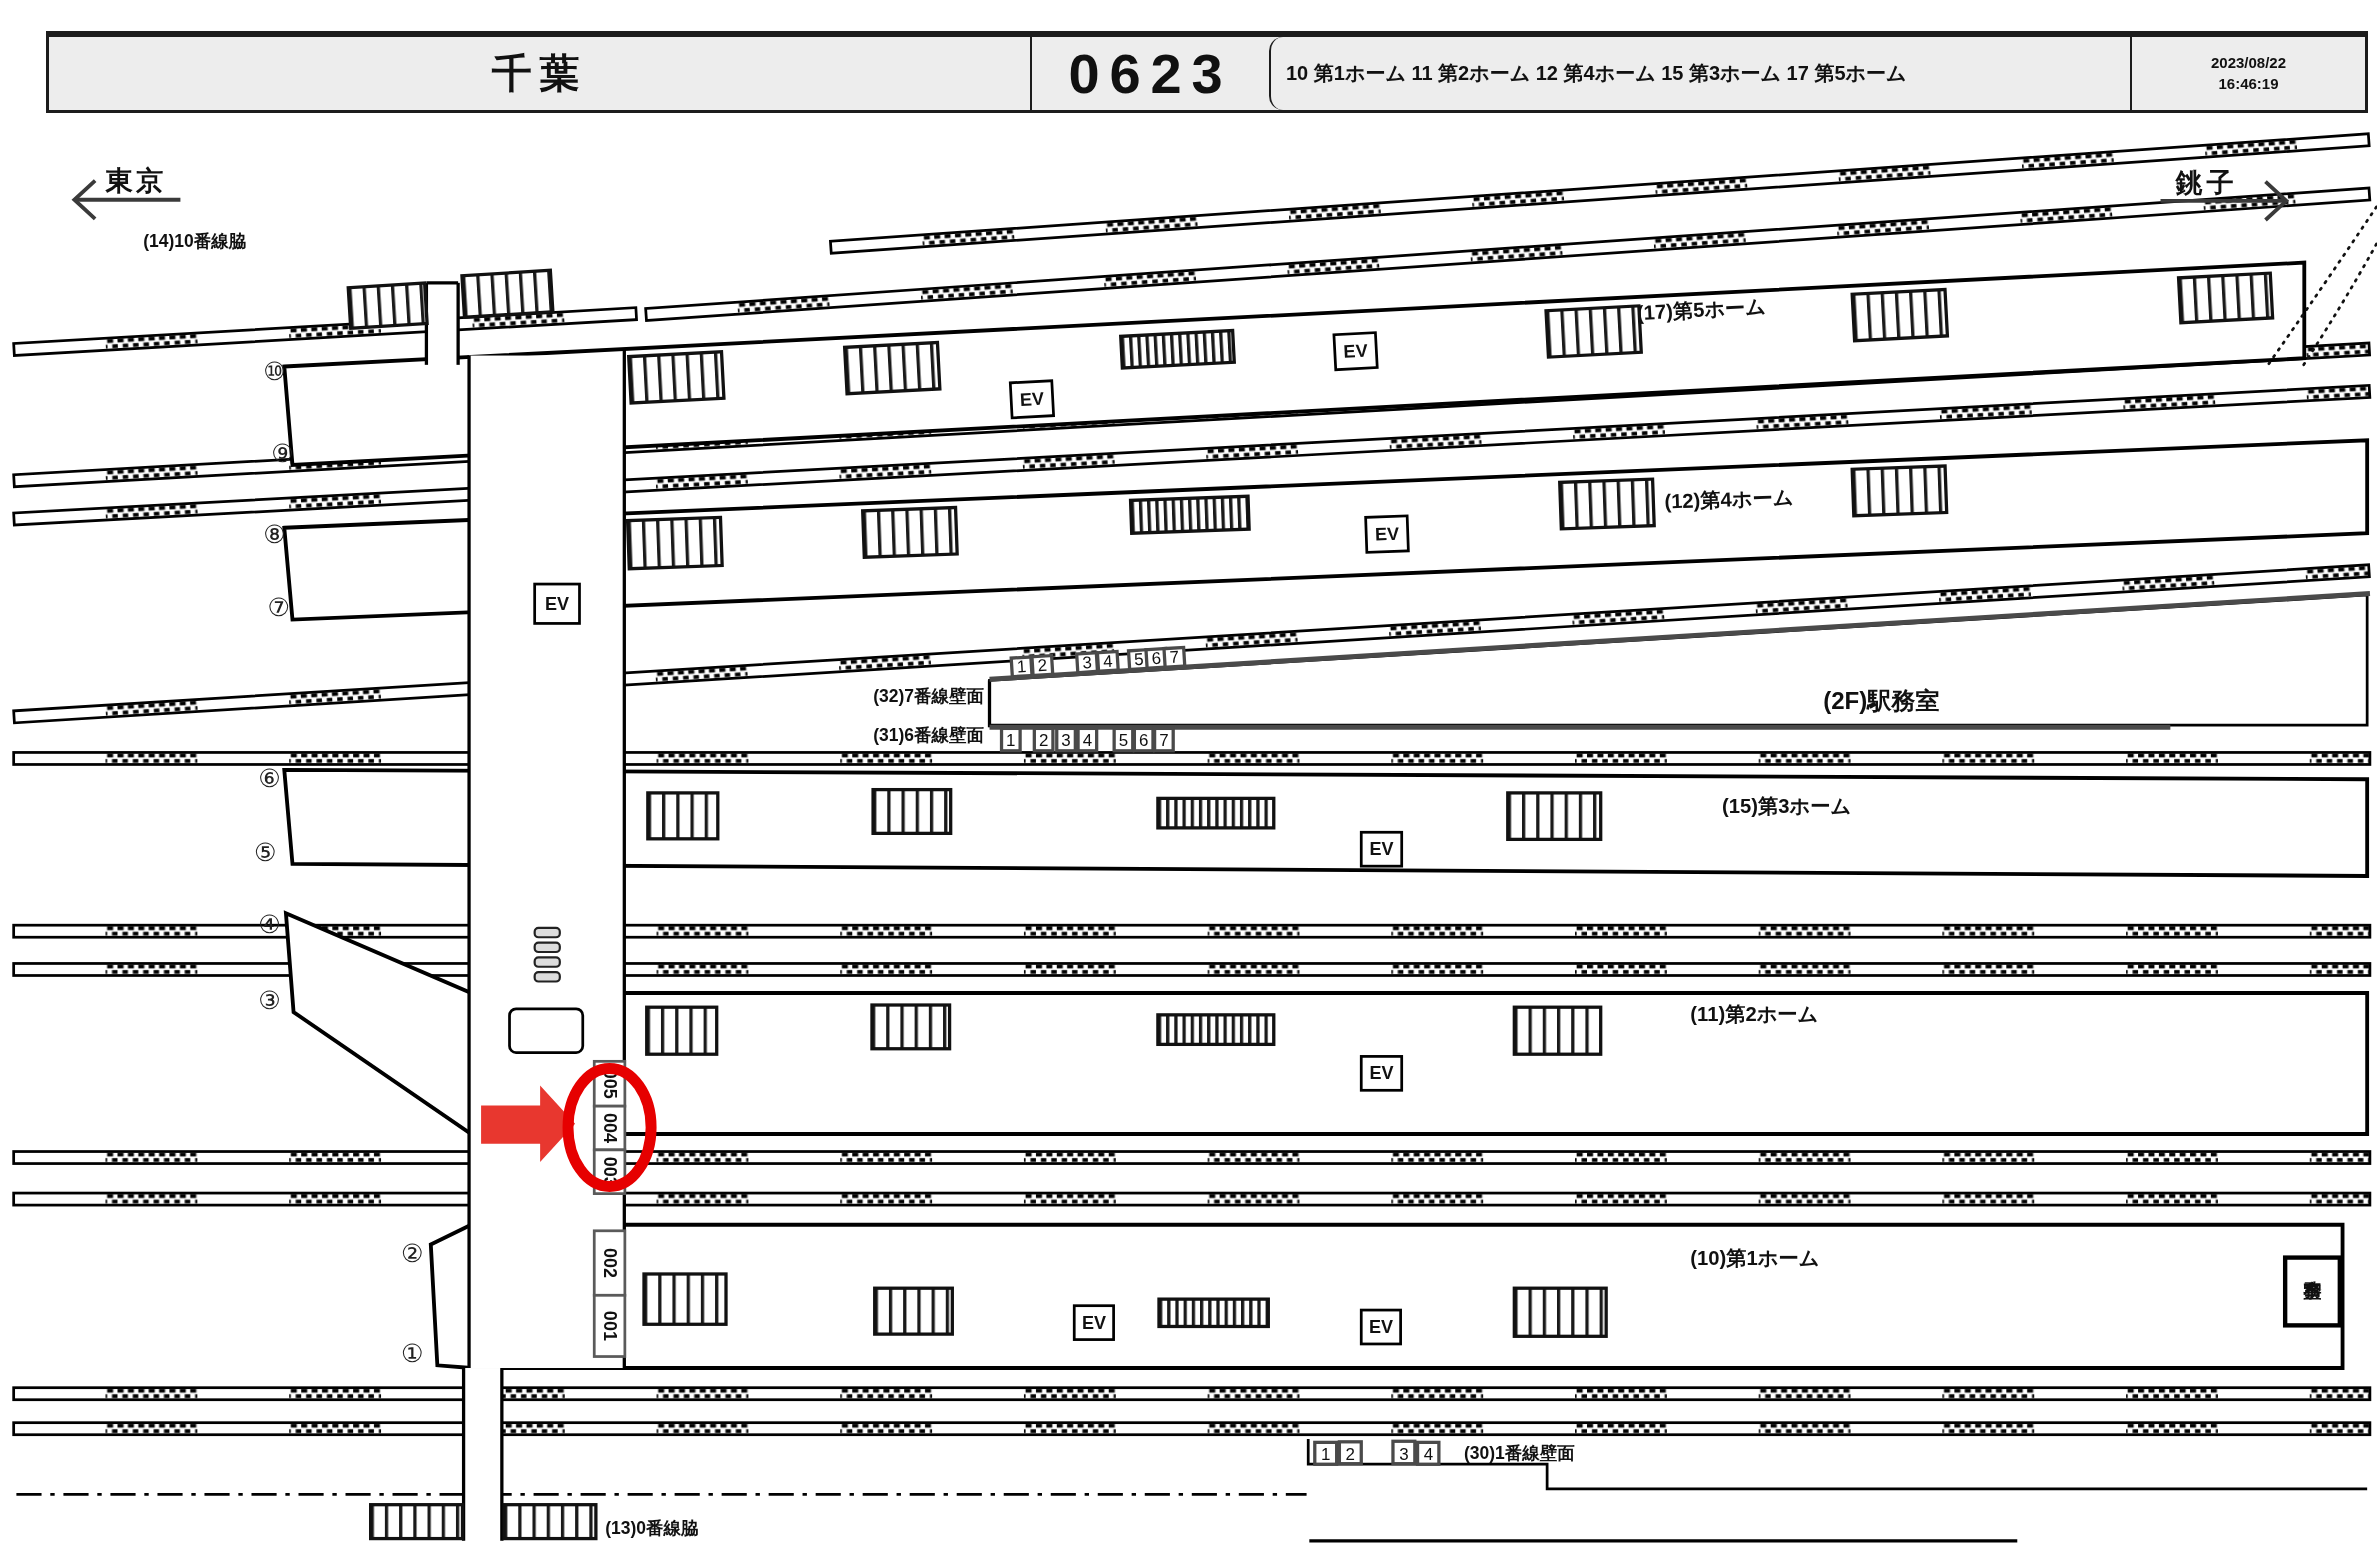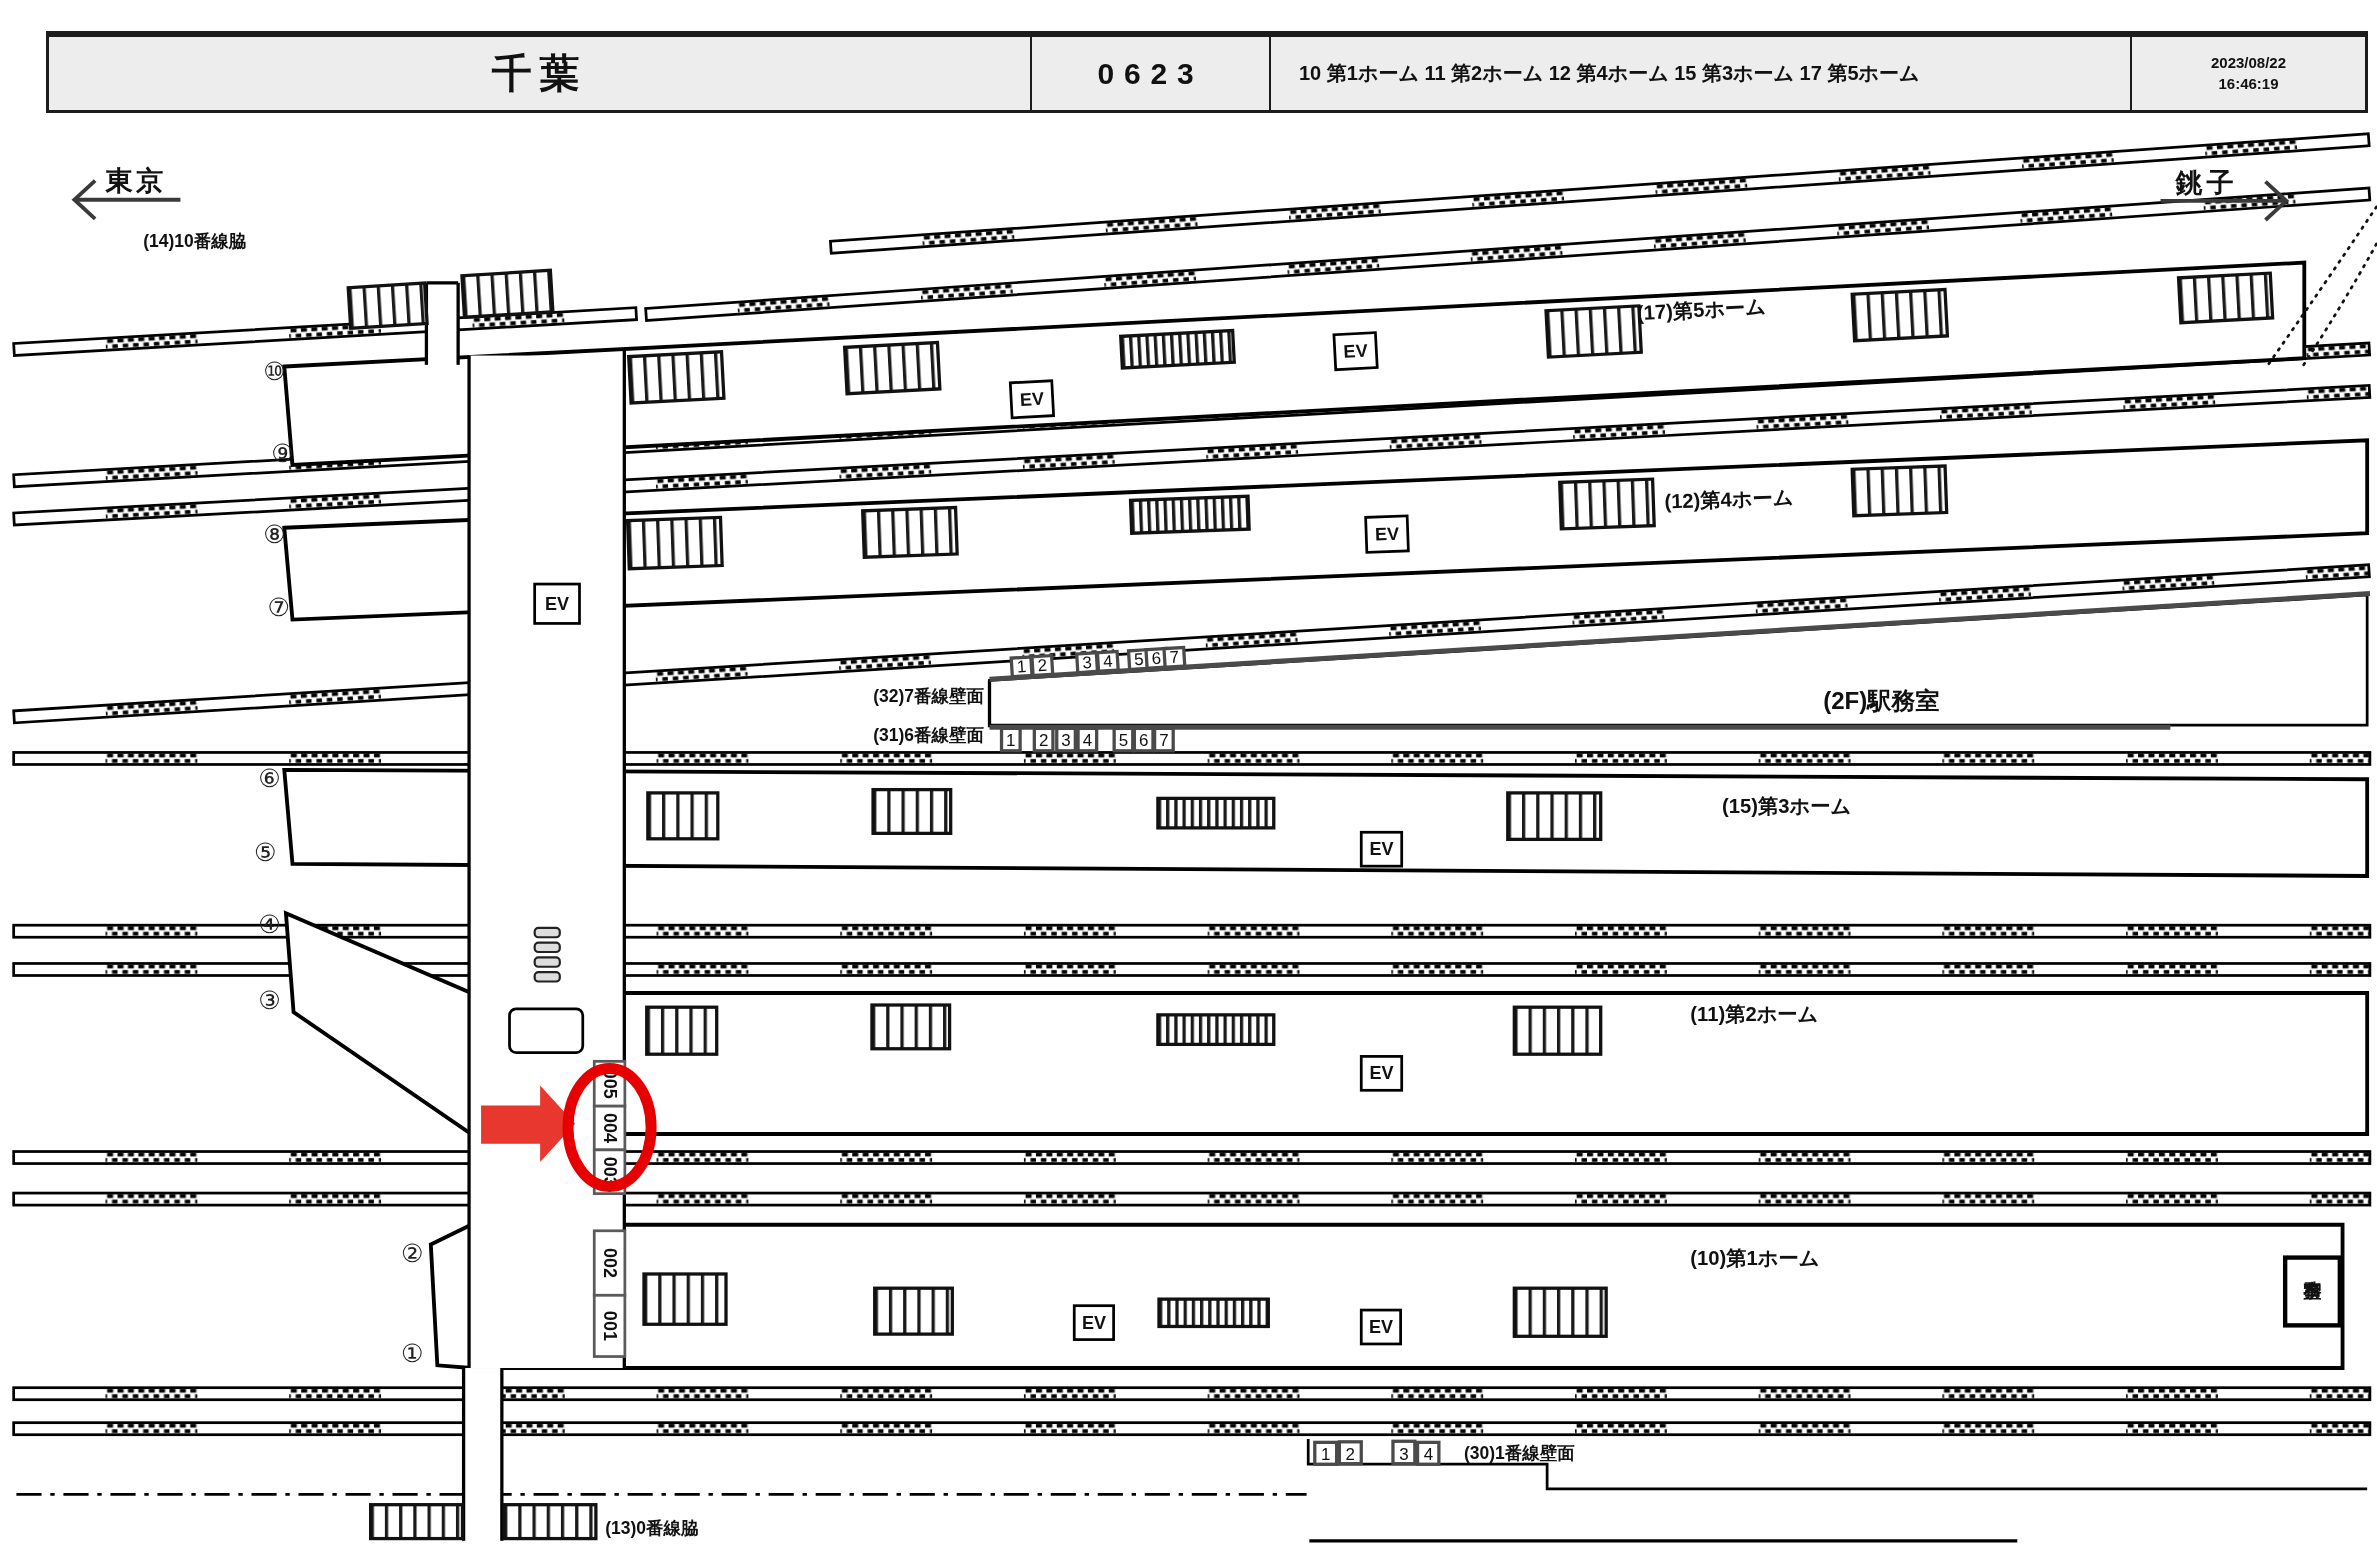--- a/index.html
+++ b/index.html
@@ -6,23 +6,23 @@
   body{width:2377px;height:1553px;position:relative;overflow:hidden;
        font-family:"Liberation Sans",sans-serif;color:#111;}
   
   .hdr{position:absolute;left:46px;top:31px;width:2322px;height:82px;
        box-sizing:border-box;background:#ededed;border:3.3px solid #1c1c1c;
        border-top-width:6.6px;display:flex;align-items:stretch;z-index:40;}
   .hcell{box-sizing:border-box;display:flex;flex-direction:column;
          justify-content:center;}
   .hc1{width:981px;align-items:center;font-size:40px;font-weight:bold;letter-spacing:7.7px;}
   .hc2{width:239px;align-items:center;border-left:2.7px solid #1c1c1c;
-       font-size:30px;font-weight:bold;letter-spacing:9.8px;}
-  .hc3{width:861px;border-left:2.7px solid #1c1c1c;padding-left:28px;
-       font-size:20px;line-height:1.45;font-weight:600;}
+       font-size:56px;font-weight:bold;letter-spacing:9.8px;}
+  .hc3{width:861px;border-left:2.7px solid #1c1c1c;padding-left:15px;
+       font-size:20px;line-height:1.45;font-weight:600;border-radius:14px;}
   .hc4{flex:1;border-left:2.7px solid #1c1c1c;align-items:center;
        font-size:15px;line-height:1.35;font-weight:600;}
   
   svg{position:absolute;left:0;top:0;}
   svg text{font-family:"Liberation Sans",sans-serif;fill:#111;}
   .trk{fill:url(#trackHatch);stroke:#000;stroke-width:5;}
   .plat{fill:#fff;stroke:#000;stroke-width:7;}
   .room{fill:#fff;stroke:#000;stroke-width:5;}
   .stair{fill:url(#rungs);stroke:#111;stroke-width:6;}
   .esc{fill:url(#rungsDense);stroke:#111;stroke-width:6;}

